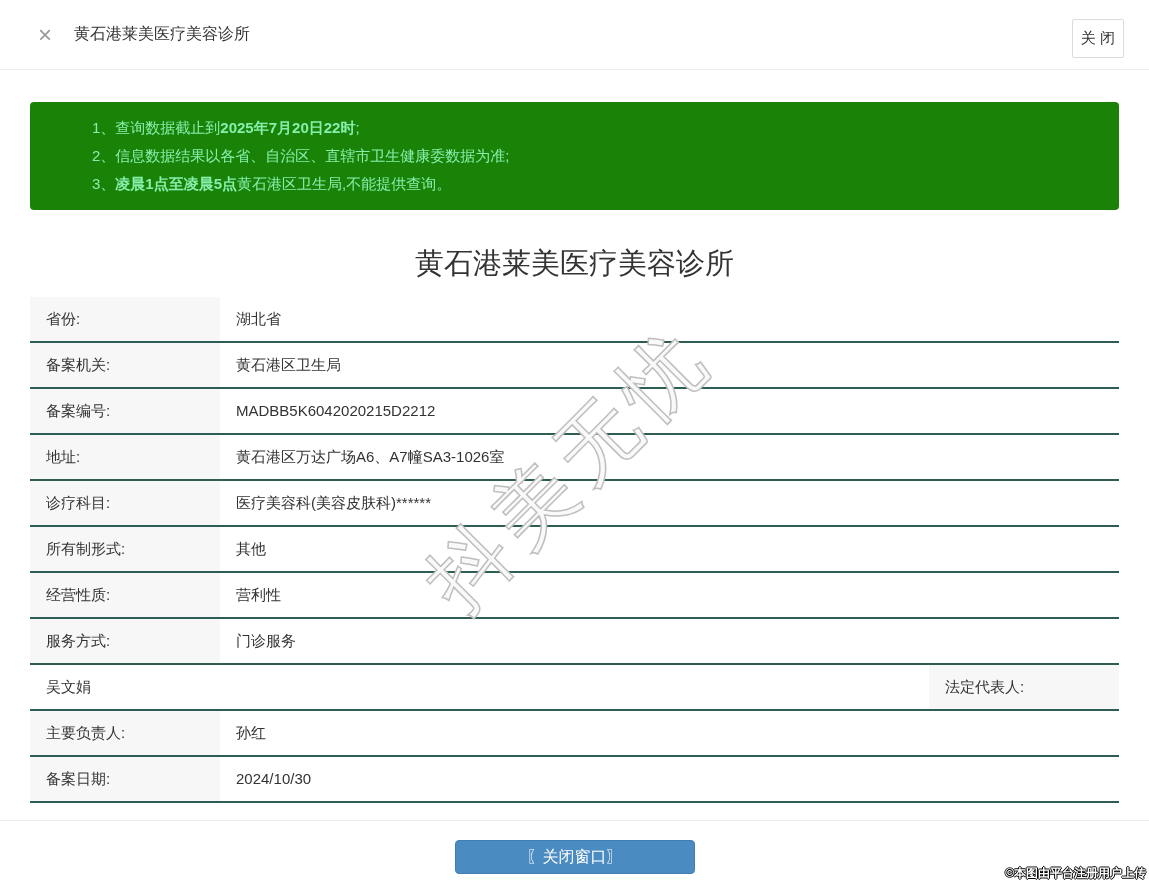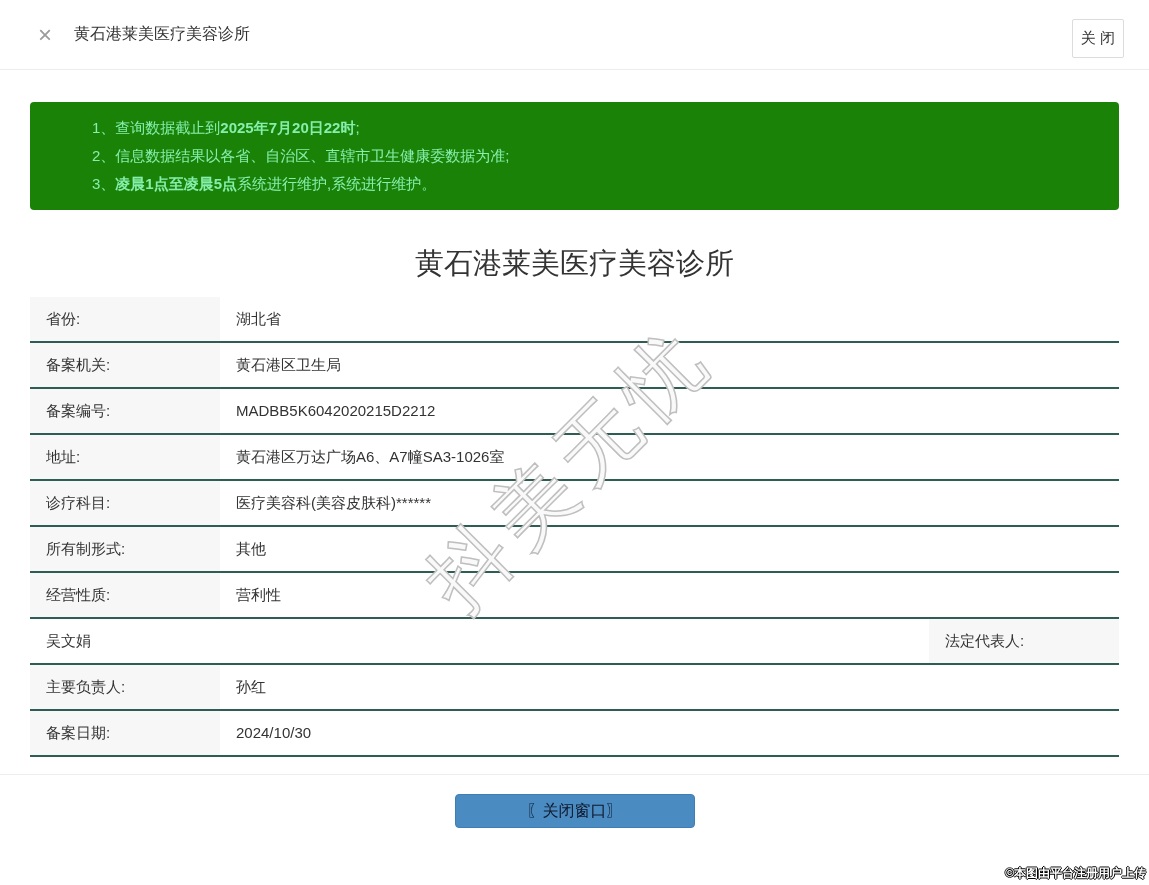--- a/index.html
+++ b/index.html
@@ -103,21 +103,21 @@
 
   
   .footer-btn {
     display: block;
     margin: 19px auto 0 auto;
     width: 240px;
     height: 34px;
     line-height: 32px;
     text-align: center;
     background: #4a8bc2;
-    color: #0f172a;
+    color: #ffffff;
     font-size: 16px;
     border: 1px solid #3f7eb5;
     border-radius: 4px;
     font-family: inherit;
     cursor: pointer;
   }
 
   
   .diag-watermark {
     position: absolute;
@@ -161,21 +161,21 @@
 </div>
 
 <div class="notice">
   <div class="notice-line">
     <span>1、查询数据截止到</span><span class="b">2025年7月20日22时</span><span>;</span>
   </div>
   <div class="notice-line">
     <span>2、信息数据结果以各省、自治区、直辖市卫生健康委数据为准;</span><span class="b"></span><span></span>
   </div>
   <div class="notice-line">
-    <span>3、</span><span class="b">凌晨1点至凌晨5点</span><span>系统进行维护,系统进行维护。</span>
+    <span>3、</span><span class="b">凌晨1点至凌晨5点</span><span>黄石港区卫生局,不能提供查询。</span>
   </div>
 </div>
 
 <div class="detail-title">黄石港莱美医疗美容诊所</div>
 
 <div class="info-table">
   <div class="row">
     <div class="cell label">省份:</div>
     <div class="cell value">湖北省</div>
   </div>
@@ -197,20 +197,24 @@
   </div>
   <div class="row">
     <div class="cell label">所有制形式:</div>
     <div class="cell value">其他</div>
   </div>
   <div class="row">
     <div class="cell label">经营性质:</div>
     <div class="cell value">营利性</div>
   </div>
   <div class="row">
+    <div class="cell label">服务方式:</div>
+    <div class="cell value">门诊服务</div>
+  </div>
+  <div class="row">
     <div class="cell value">吴文娟</div>
     <div class="cell label">法定代表人:</div>
   </div>
   <div class="row">
     <div class="cell label">主要负责人:</div>
     <div class="cell value">孙红</div>
   </div>
   <div class="row">
     <div class="cell label">备案日期:</div>
     <div class="cell value">2024/10/30</div>

